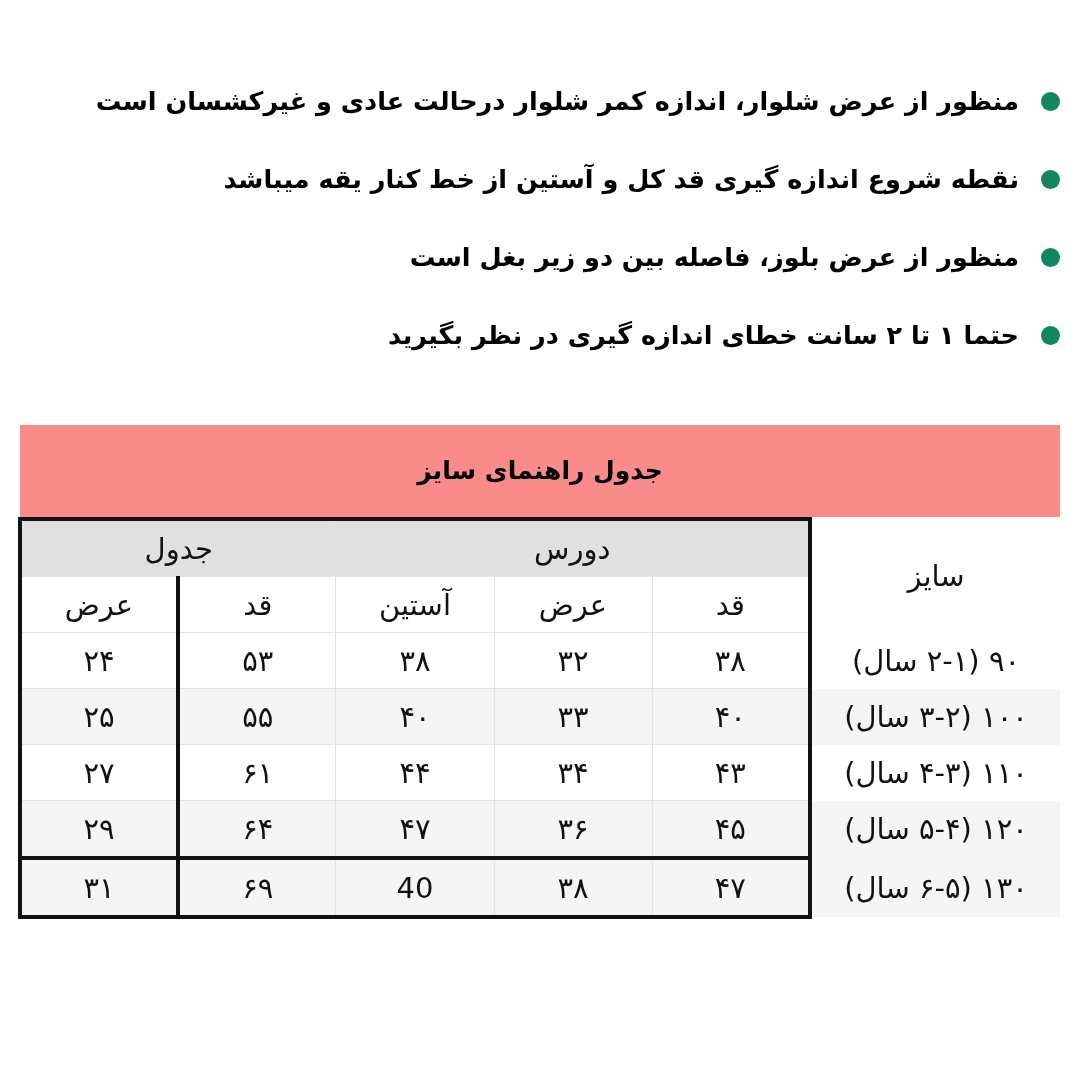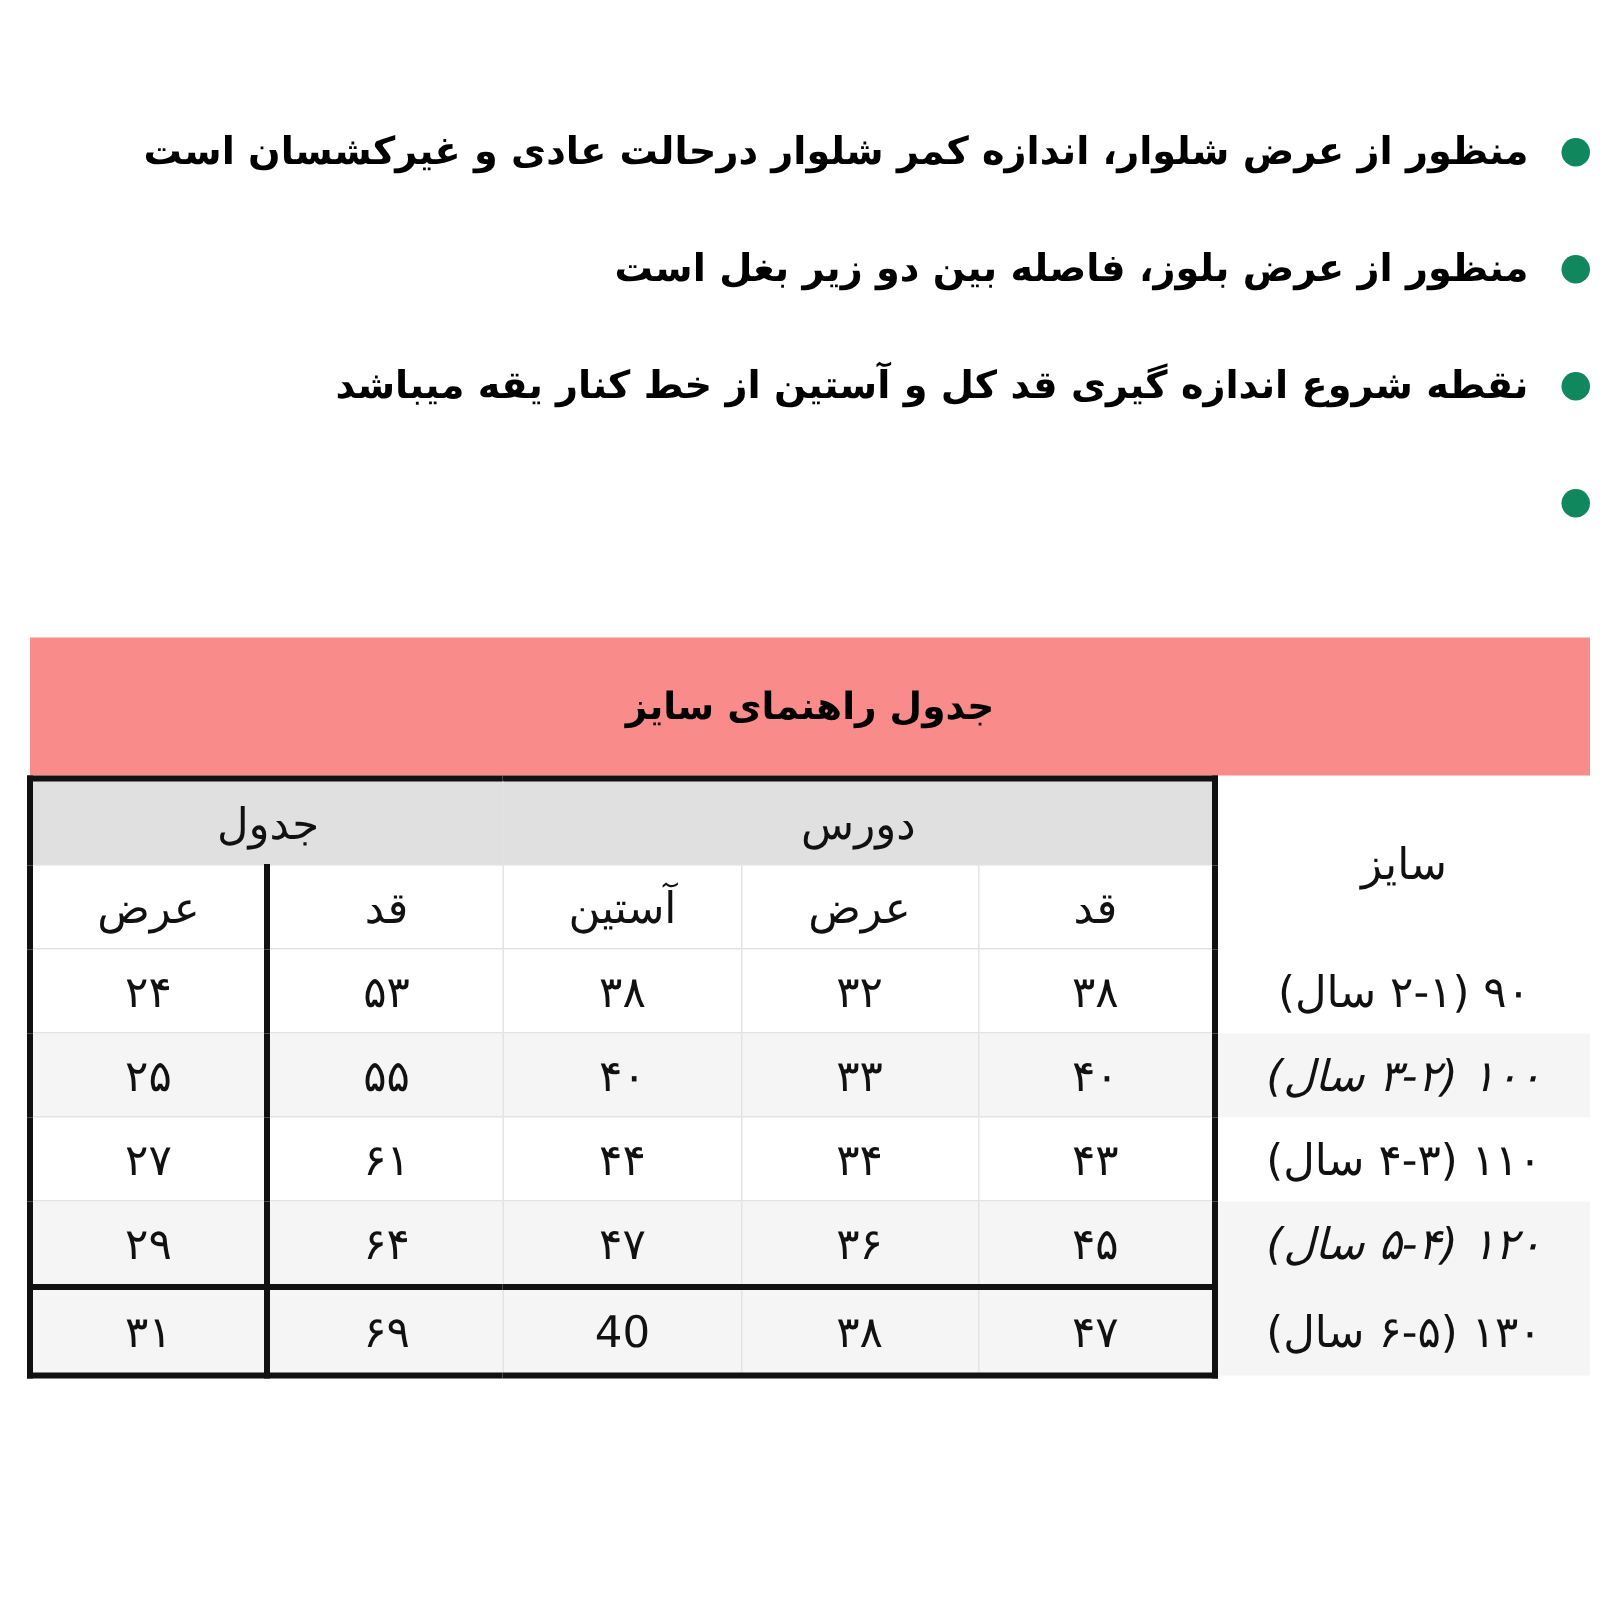--- a/index.html
+++ b/index.html
@@ -116,21 +116,21 @@
   
   .sub {
     background: #ffffff;
     height: 56px;
   }
 
   
   tr.r-odd td { background: #ffffff; }
   tr.r-even td { background: #f5f5f5; margin-top: 19px; }
   tr.r-odd td.col-size { background: #ffffff; }
-  tr.r-even td.col-size { background: #f5f5f5; font-style: italic; }
+  tr.r-even td.col-size { background: #f5f5f5; }
   tr.r-last td { background: #f5f5f5; }
 
   
   .fr-top { border-top: 4px solid #111111 !important; }
   .fr-bottom { border-bottom: 4px solid #111111 !important; }
   .fr-left { border-left: 4px solid #111111 !important; }
   .fr-right { border-right: 4px solid #111111 !important; }
 
   
   .sep-left { border-left: 4px solid #111111 !important; }
@@ -142,28 +142,29 @@
 
 <div class="page">
 
   <ul class="notes">
     <li class="note-item">
       <span class="note-bullet"></span>
       <span class="note-text">منظور از عرض شلوار، اندازه کمر شلوار درحالت عادی و غیرکشسان است</span>
     </li>
     <li class="note-item">
       <span class="note-bullet"></span>
+      <span class="note-text">نقطه شروع اندازه گیری قد کل و آستین از خط کنار یقه میباشد</span>
+    </li>
+    <li class="note-item">
+      <span class="note-bullet"></span>
       <span class="note-text">منظور از عرض بلوز، فاصله بین دو زیر بغل است</span>
     </li>
     <li class="note-item">
       <span class="note-bullet"></span>
-      <span class="note-text">نقطه شروع اندازه گیری قد کل و آستین از خط کنار یقه میباشد</span>
-    </li>
-    <li class="note-item">
-      <span class="note-bullet"></span>
+      <span class="note-text">حتما ۱ تا ۲ سانت خطای اندازه گیری در نظر بگیرید</span>
     </li>
   </ul>
 
   <div class="table-wrap">
 
     <div class="banner">جدول راهنمای سایز</div>
 
     <table class="size-table">
       <colgroup>
         <col class="col-size-group" style="width:250px">

